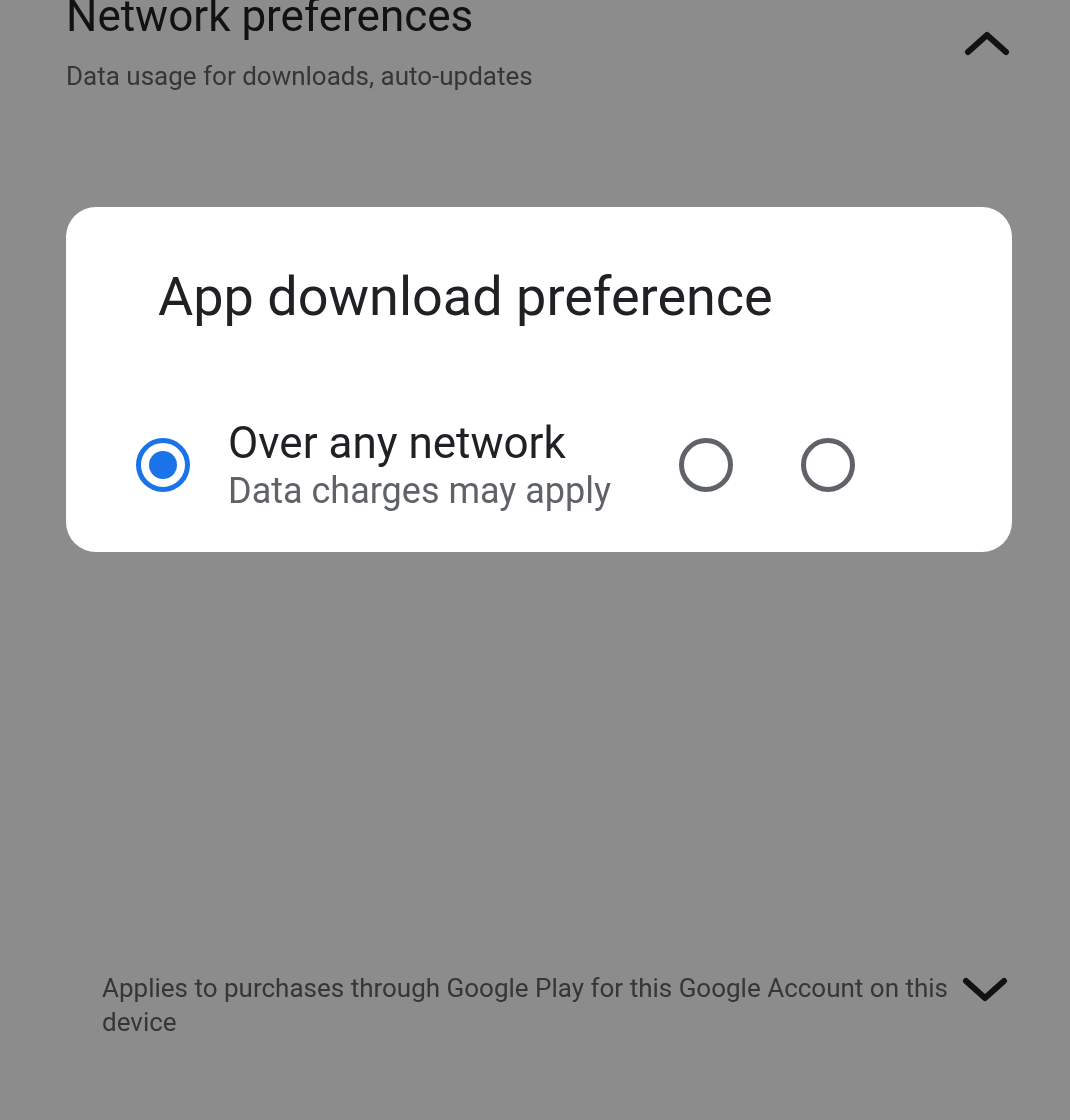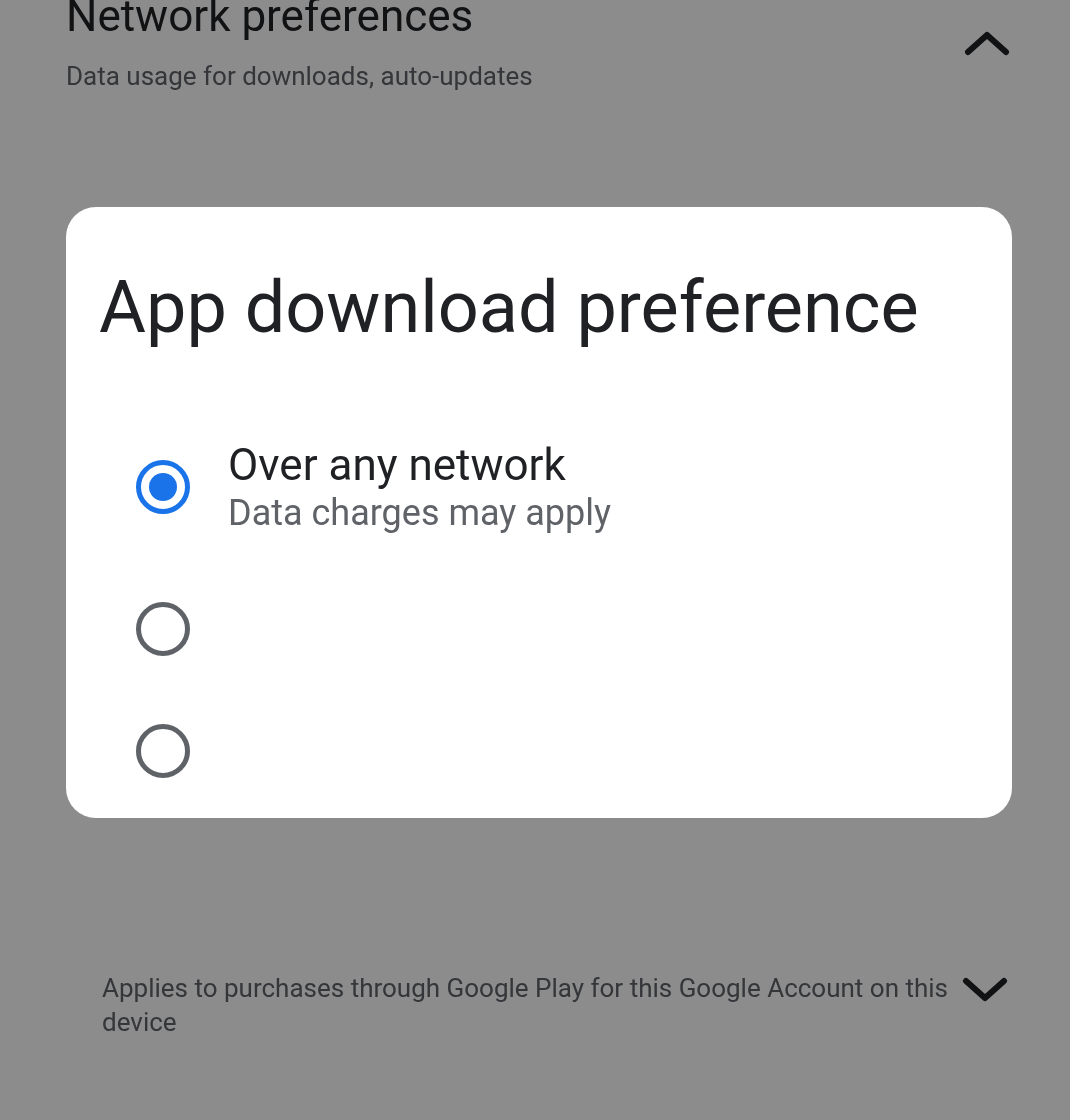--- a/index.html
+++ b/index.html
@@ -68,29 +68,29 @@
     .dialog {
       position: absolute;
       left: 66px;
       top: 207px;
       width: 946px;
       background: #fff;
       border-radius: 30px;
       padding: 58px 0 40px 0;
     }
     .dialog-title {
-      font-size: 72px;
+      font-size: 54px;
       font-weight: 400;
       color: #202124;
-      padding: 0 33px;
+      padding: 0 92px;
       margin-bottom: 90px;
     }
     .radio-list {
       display: flex;
-      flex-direction: column;
+      flex-direction: row;
       gap: 68px;
       padding: 0 70px;
     }
     .radio-item {
       display: flex;
       align-items: center;
       gap: 38px;
       cursor: pointer;
     }
     .radio-button {

